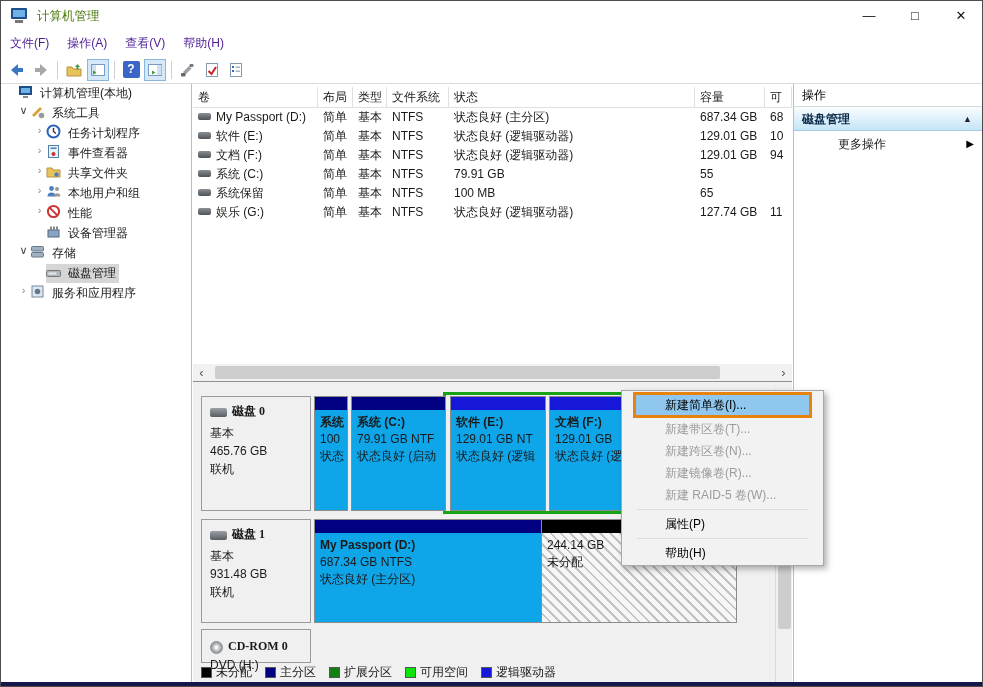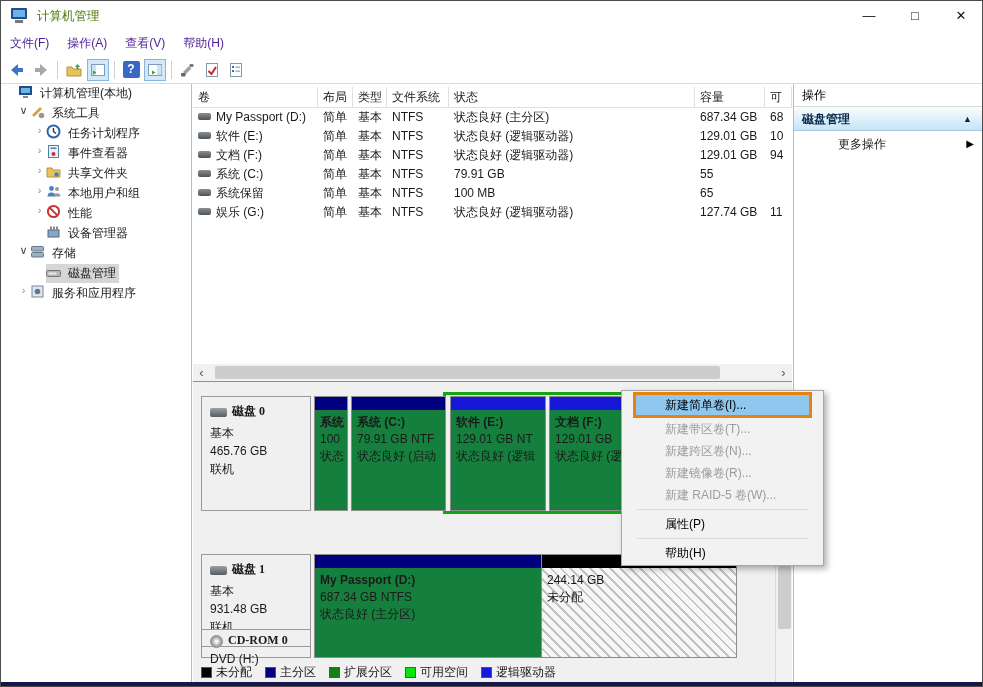--- a/index.html
+++ b/index.html
@@ -52,21 +52,21 @@
   .hthumb{position:absolute;left:5px;top:2px;width:505px;height:13px;background:#cdcdcd;border-radius:2px;}
   .center-split{position:absolute;left:192px;top:380px;width:599px;height:8px;background:#f0f0f0;border-top:1px solid #909090;}
   
   .disk-pane{position:absolute;left:192px;top:388px;width:599px;height:293px;background:#f0f0f0;overflow:hidden;}
   .disk-row{position:absolute;left:0;width:599px;}
   .disk-hdr{position:absolute;left:8px;top:0;width:110px;background:#f0f0f0;border:1px solid #9a9a9a;padding:6px 6px 0 8px;}
   .disk-hdr .dname{font-weight:bold;margin-bottom:4px;white-space:nowrap;font-family:Liberation Serif, serif;}
   .disk-hdr .dline{line-height:18px;white-space:nowrap;}
   .drive-ico{display:inline-block;width:17px;height:9px;background:linear-gradient(#9aa0a6,#585d63);border-radius:2px;margin-right:5px;vertical-align:middle;}
   .cd-ico{display:inline-block;width:13px;height:13px;border-radius:50%;background:radial-gradient(circle,#f5f5f5 15%,#9aa0a6 60%,#c8ccd0 100%);border:1px solid #888;margin-right:5px;vertical-align:middle;}
-  .part{position:absolute;top:0;height:115px;background:#15803d;border:1px solid #8c8c8c;z-index:2;overflow:hidden;}
+  .part{position:absolute;top:0;height:115px;background:#0ea5e9;border:1px solid #8c8c8c;z-index:2;overflow:hidden;}
   .pstrip{height:13px;width:100%;}
   .pbody{padding:4px 5px 0 5px;white-space:nowrap;overflow:hidden;}
   .ptitle{font-weight:bold;line-height:17px;}
   .pline{line-height:17px;}
   .hatchbody{position:absolute;left:0;top:13px;right:0;bottom:0;
     background:repeating-linear-gradient(45deg,#f6f6f6 0 5px,#c2c2c2 5px 7px);}
   .hatchbody .txt{position:relative;padding:4px 5px 0 5px;white-space:nowrap;}
   .ext-border{position:absolute;z-index:1;border:3px solid #16a316;background:transparent;}
   .legend{position:absolute;left:8px;top:275px;display:flex;align-items:center;gap:13px;white-space:nowrap;}
   .leg-item{display:flex;align-items:center;gap:4px;}
@@ -410,21 +410,21 @@
       <div class="part" style="left:356px;width:92px;">
         <div class="pstrip" style="background: rgb(23, 23, 217);"></div>
         <div class="pbody">
           <div class="ptitle">文档 (F:)</div>
           <div class="pline">129.01 GB</div>
           <div class="pline">状态良好 (逻</div>
         </div>
       </div>
     </div>
 
-    <div class="disk-row" style="top:130px;height:104px;margin-top:35px;">
+    <div class="disk-row" style="top:130px;height:104px;">
       <div class="disk-hdr" style="height:104px;">
         <div class="dname"><span class="drive-ico"></span><span>磁盘 1</span></div>
         <div class="dline">基本</div>
         <div class="dline">931.48 GB</div>
         <div class="dline">联机</div>
       </div>
       <div class="part" style="left:121px;width:235px;height:104px;">
         <div class="pstrip" style="background: rgb(0, 0, 128);"></div>
         <div class="pbody">
           <div class="ptitle">My Passport (D:)</div>
@@ -437,21 +437,21 @@
         <div class="hatchbody">
           <div class="txt">
             <div class="pline">244.14 GB</div>
             <div class="pline">未分配</div>
           </div>
         </div>
       </div>
     </div>
 
     <div class="disk-row" style="top:240px;height:34px;">
-      <div class="disk-hdr" style="height:18px;padding-top:3px;">
+      <div class="disk-hdr" style="height:34px;padding-top:9px;">
         <div class="dname"><span class="cd-ico"></span><span>CD-ROM 0</span></div>
         <div class="dline" style="margin-top:-2px;">DVD (H:)</div>
       </div>
     </div>
 
     <div class="legend">
       <span class="leg-item">
           <span class="leg-sq" style="background: rgb(0, 0, 0);"></span>
           <span>未分配</span>
         </span>

